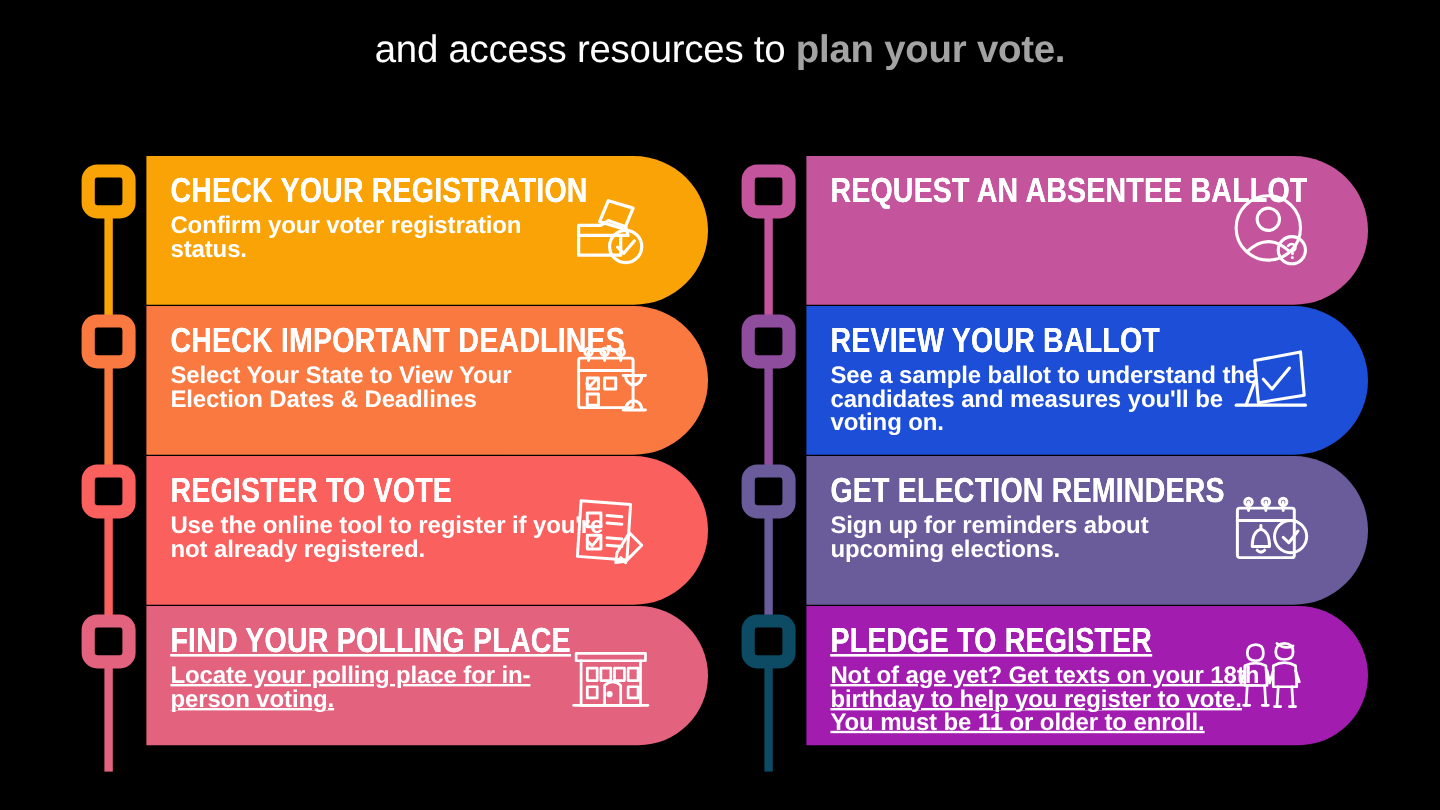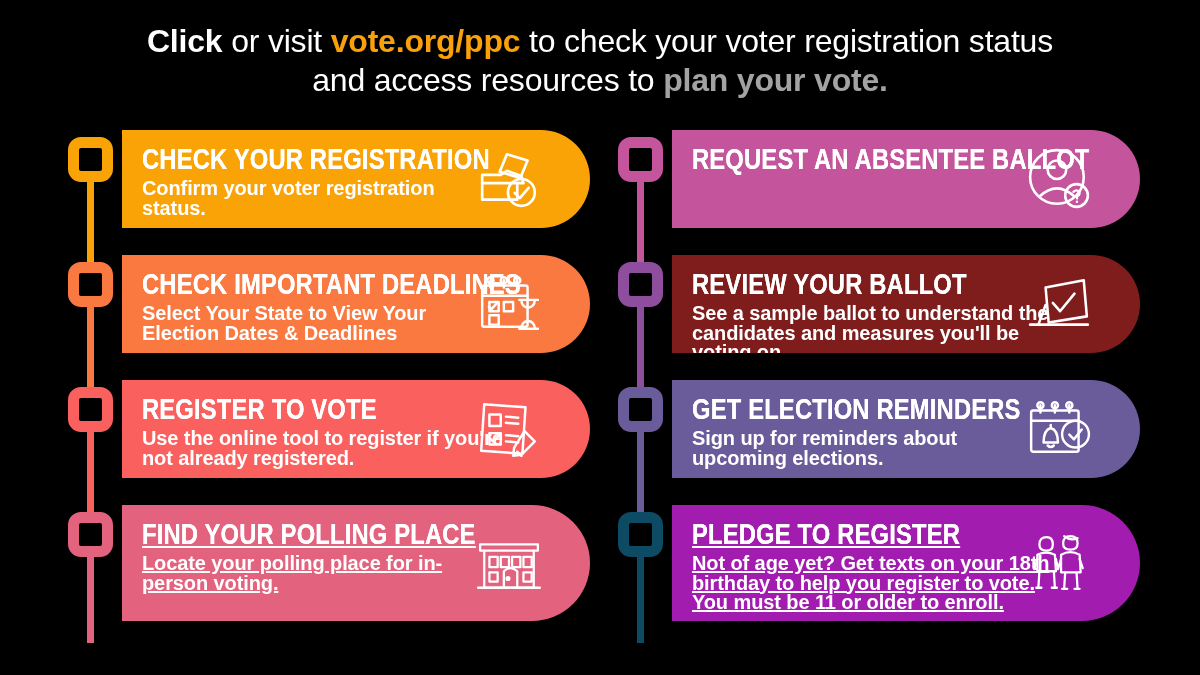--- a/index.html
+++ b/index.html
@@ -50,21 +50,21 @@
   }
 
   
   .card {
     position:absolute; left:60px; top:0;
     width:468px;
     border-radius:0 62px 62px 0;
     padding:14px 0 10px 20px;
     overflow:hidden;
   }
-  .card.h110 { height:98px; }
+  .card.h110 { height:124px; }
   .card.h116 { height:116px;text-decoration:underline; }
 
   .card-title {
     font-family:"Liberation Sans Narrow","Liberation Sans", sans-serif;
     font-weight:bold;
     font-size:29px;
     line-height:30px;
     letter-spacing:0.2px;
     transform:scaleX(0.82);
     transform-origin:left center;
@@ -87,23 +87,20 @@
     transform:translateY(-50%);
     width:66px; height:66px;
     pointer-events:none;
   }
   .card-icon svg { width:100%; height:100%; display:block; }
 </style>
 </head>
 <body>
 
 <div id="header">
-  <div>
-    <span class="b">Click</span><span> or visit </span><span class="accent" style="color: rgb(249, 160, 11);">vote.org/ppc</span><span> to check your voter registration status</span>
-  </div>
   <div>
     <span>and access resources to </span><span class="accent" style="color: #a3a3a3;">plan your vote.</span>
   </div>
 </div>
 
 <div class="column" id="col-left">
 
   <div class="row">
     <div class="rail">
       <div class="line" style="background: rgb(250, 163, 7);"></div>
@@ -220,21 +217,21 @@
         </svg>
       </div>
     </div>
   </div>
 
   <div class="row">
     <div class="rail">
       <div class="line" style="background: rgb(143, 77, 158);"></div>
       <div class="node" style="border-color: rgb(143, 77, 158);"></div>
     </div>
-    <div class="card h110" style="background: #7f1d1d;">
+    <div class="card h110" style="background: #1d4ed8;">
       <div class="card-title">REVIEW YOUR BALLOT</div>
       <div class="card-desc wide">See a sample ballot to understand the candidates and measures you'll be voting on.</div>
       <div class="card-icon">
         <svg viewBox="0 0 64 64" fill="none" stroke="#fff" stroke-width="2.5" stroke-linecap="round" stroke-linejoin="round">
           <path d="M19 16 L56 9 L59 44 L22 50 Z"></path>
           <path d="M26 31 L33 39 L47 22"></path>
           <path d="M4 52 L60 52"></path>
           <path d="M12 52 L19 33"></path>
         </svg>
       </div>

